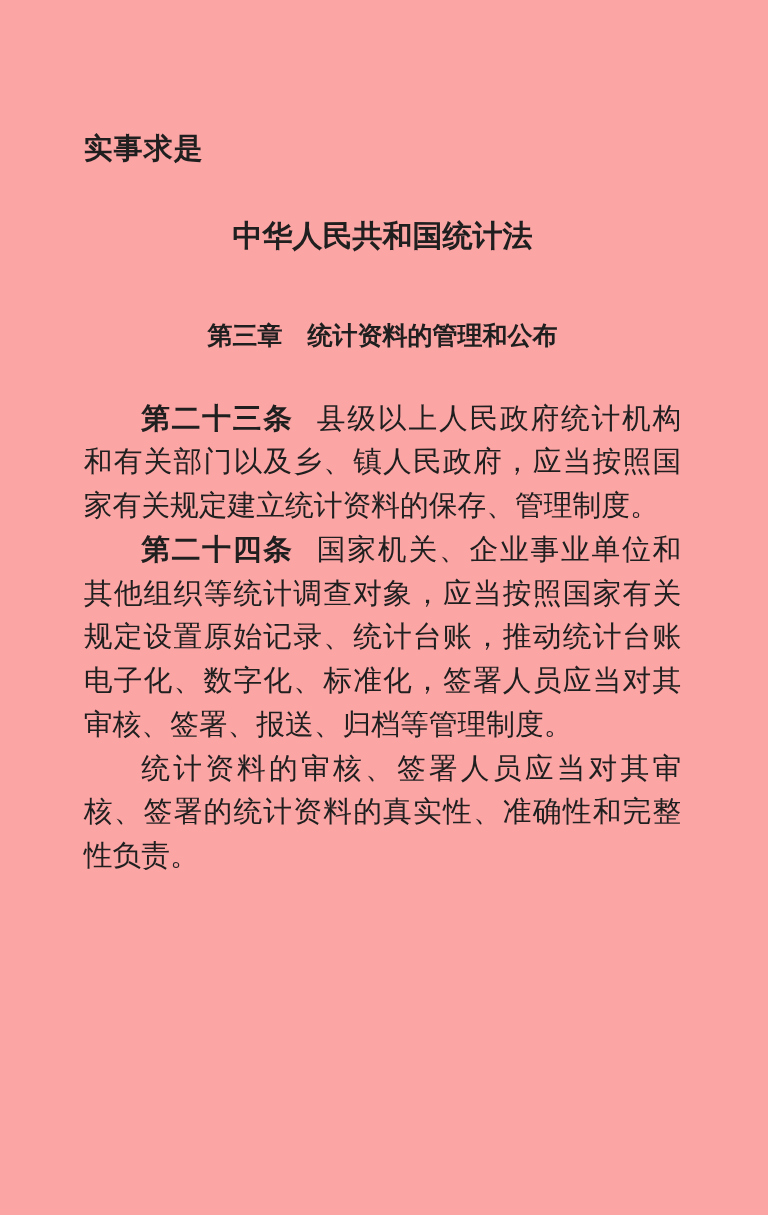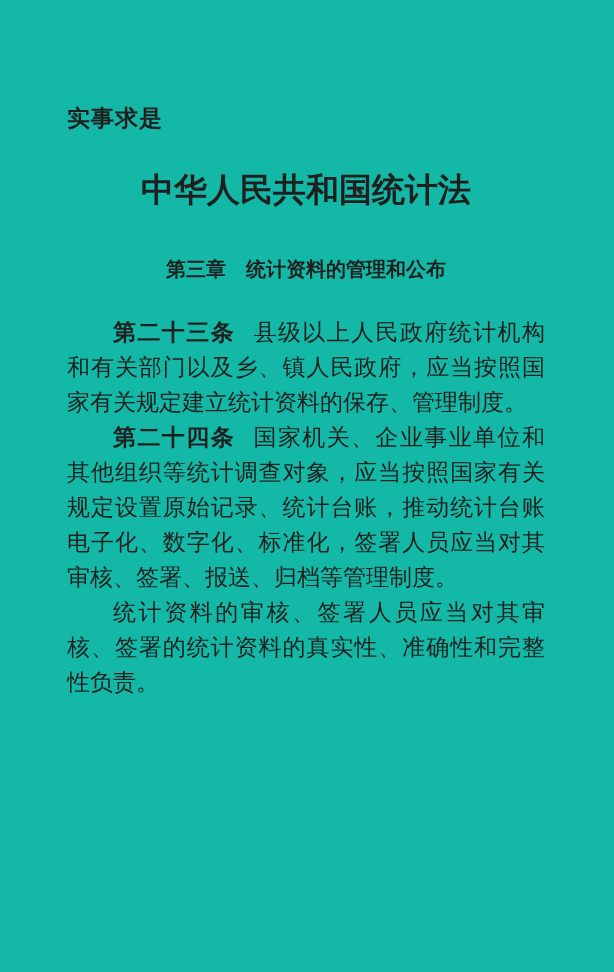--- a/index.html
+++ b/index.html
@@ -5,21 +5,21 @@
   html, body {
     margin: 0;
     padding: 0;
     background: #ffffff;
   }
   .page {
     position: relative;
     width: 614px;
     height: 972px;
     margin: 0;
-    background: #14b8a6;
+    background: #fca5a5;
     color: #1f1f1f;
     box-sizing: border-box;
     padding: 104px 69px 0 67px;
     font-family: "Liberation Serif", "DejaVu Serif", serif;
     overflow: hidden;
   }
   .page-header {
     display: flex;
     justify-content: space-between;
     align-items: baseline;
@@ -29,40 +29,39 @@
   }
   .page-header .motto-right {
     margin-right: 25px;
     letter-spacing: 2px;
   }
   .page-header .motto-left {
     letter-spacing: 1px;
   }
   .doc-title {
     margin: 36px 0 0 0;
-    font-size: 33px;
+    font-size: 24px;
     line-height: 40px;
     font-weight: bold;
     text-align: center;
     letter-spacing: 0px;
   }
   .chapter-heading {
     margin: 44px 0 0 0;
     font-size: 20px;
     line-height: 30px;
     font-weight: bold;
     text-align: center;
   }
   .doc-body {
     margin-top: 33px;
     font-size: 23px;
     line-height: 35px;
     text-align: justify;
     text-justify: inter-ideograph;
-    font-family: Liberation Mono, monospace;
   }
   .law-para {
     margin: 0;
     padding: 0;
     text-indent: 2em;
   }
   .article-lead:not(:empty) {
     font-weight: bold;
     margin-right: 0.8em;
   }

